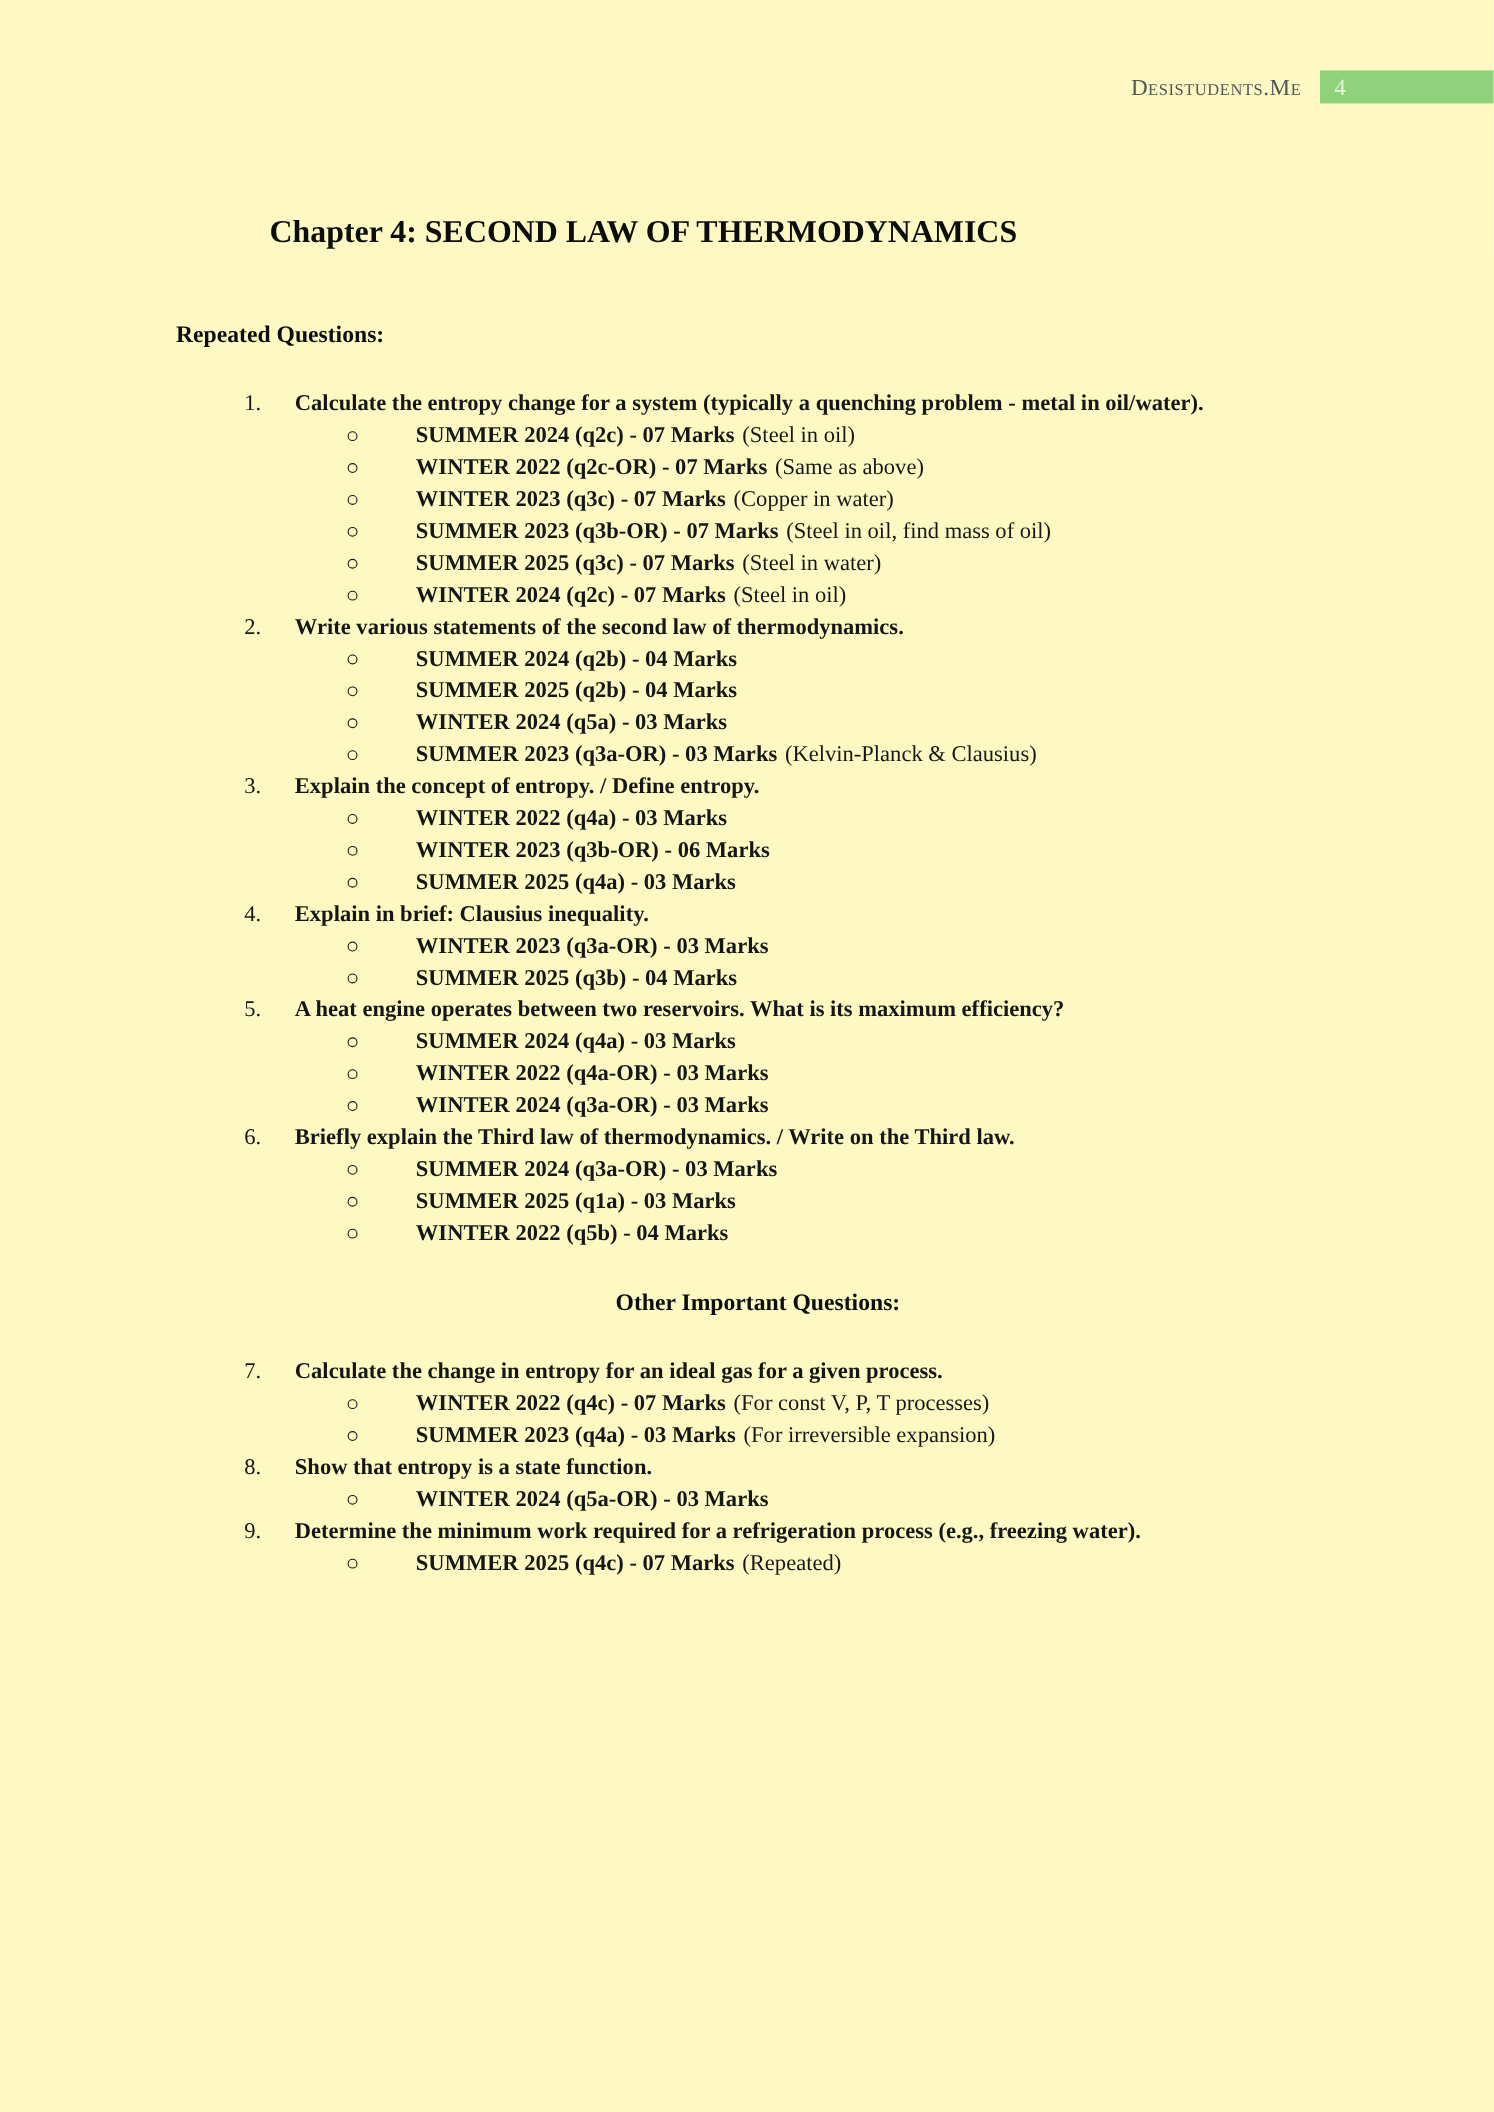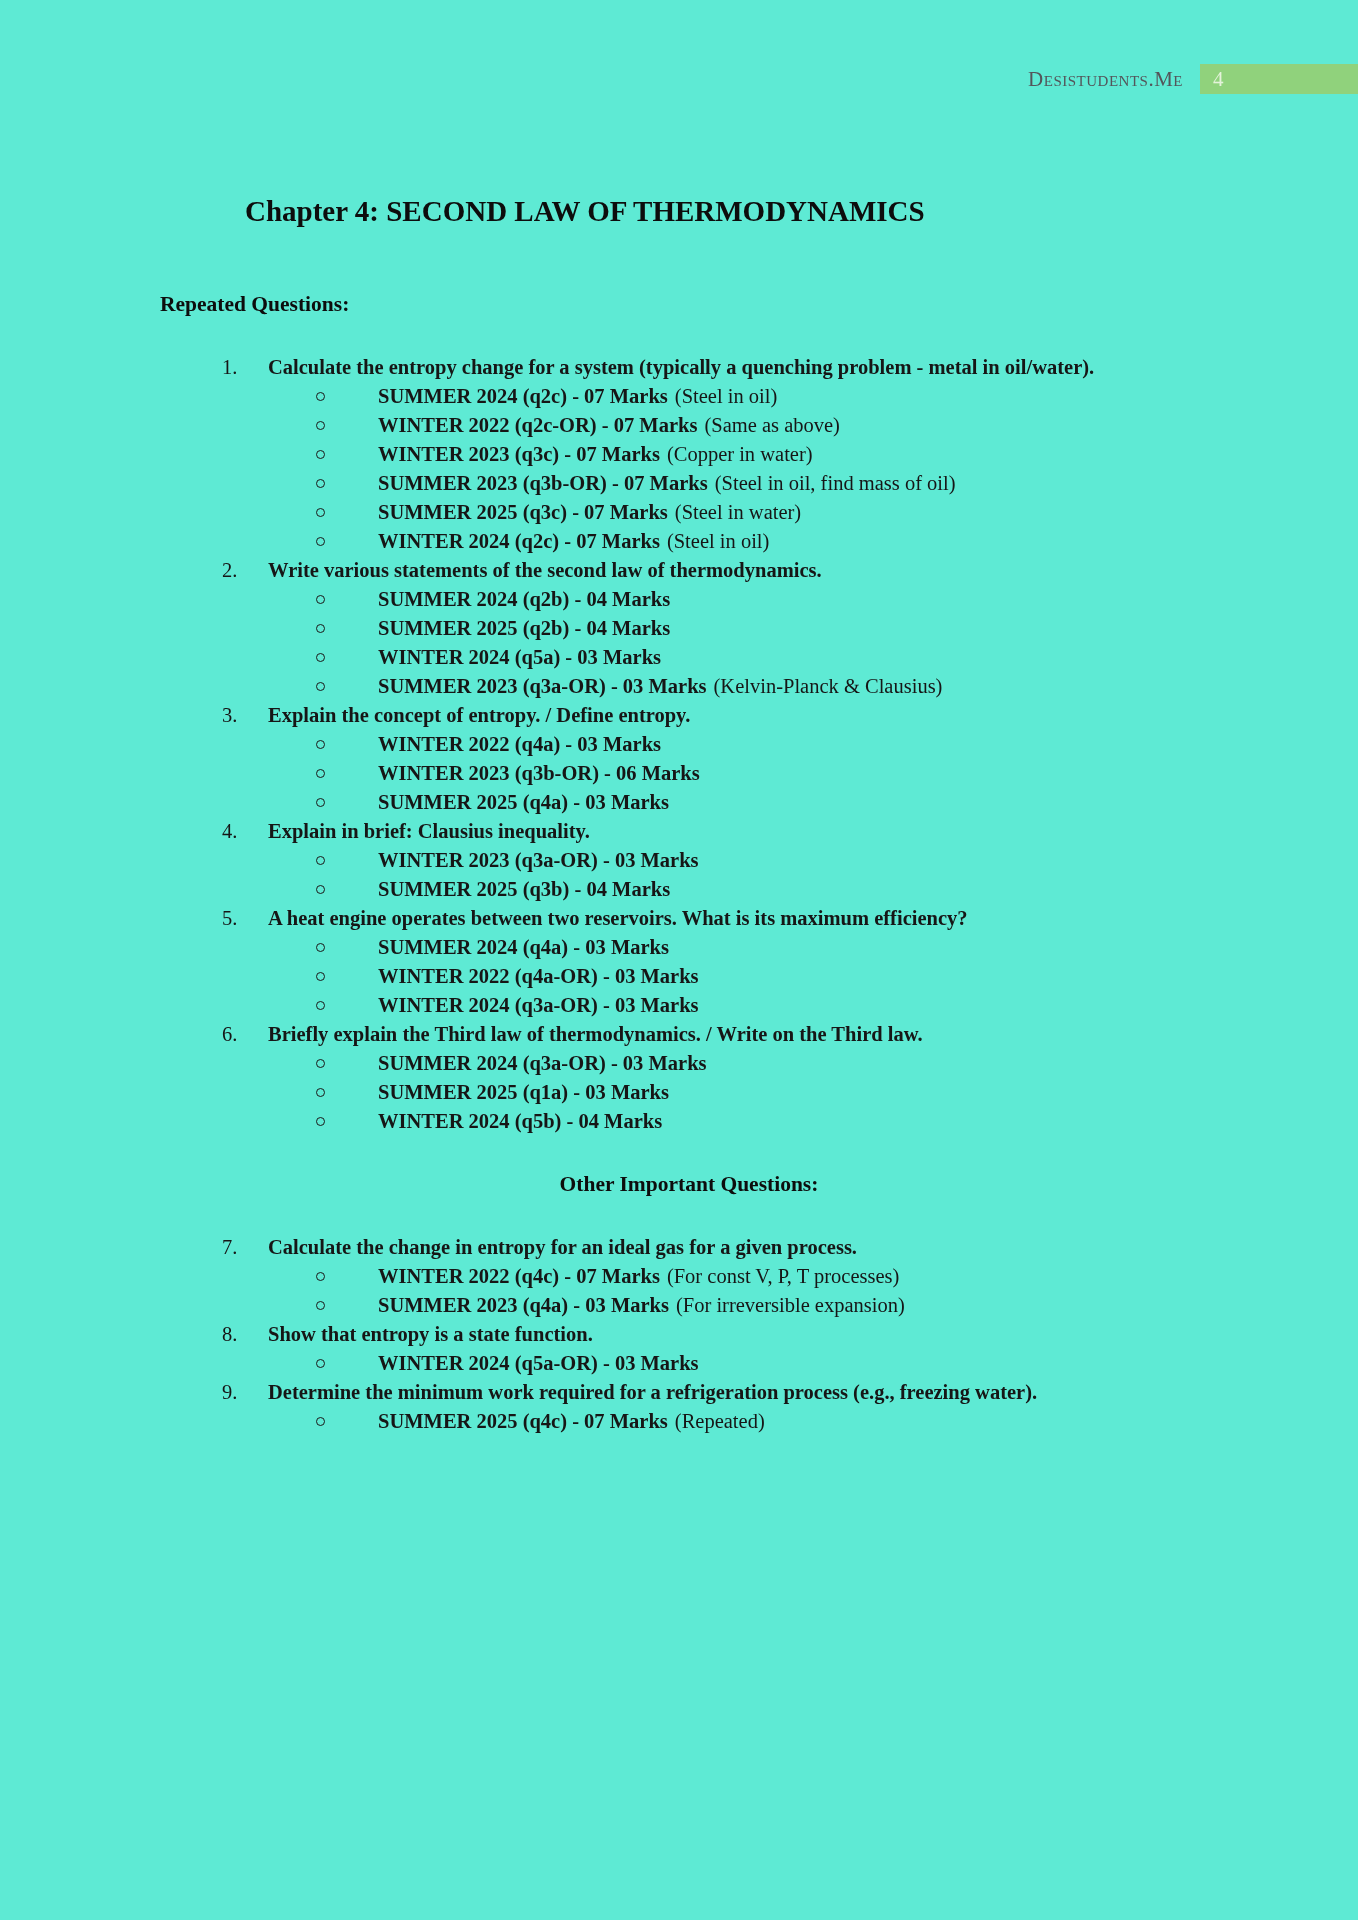--- a/index.html
+++ b/index.html
@@ -1,20 +1,20 @@
 <!DOCTYPE html>
 <html><head>
 <meta charset="utf-8">
 <style>
   html, body { margin: 0; padding: 0; background: #ffffff; }
   .page {
     position: relative;
     width: 1358px;
     height: 1920px;
-    background: #5eead4;
+    background: #fef9c3;
     font-family: "Liberation Serif", "DejaVu Serif", serif;
     color: #161616;
     overflow: hidden;
   }
 
   
   .header {
     position: absolute;
     top: 64px;
     right: 0;
@@ -265,21 +265,21 @@
           <div class="sub-row">
             <span class="bullet-cell">
               <span class="bullet-circle"></span>
             </span>
             <span class="sub-text"><span class="exam">SUMMER 2025 (q1a) - 03 Marks</span><span class="note"></span></span>
           </div>
           <div class="sub-row">
             <span class="bullet-cell">
               <span class="bullet-circle"></span>
             </span>
-            <span class="sub-text"><span class="exam">WINTER 2024 (q5b) - 04 Marks</span><span class="note"></span></span>
+            <span class="sub-text"><span class="exam">WINTER 2022 (q5b) - 04 Marks</span><span class="note"></span></span>
           </div>
         </div>
     </section>
 
     <section>
       <h2 class="section-heading heading-second">Other Important Questions:</h2>
       <div class="questions">
           <div class="question-row">
             <span class="q-num">7.</span>
             <span class="q-text">Calculate the change in entropy for an ideal gas for a given process.</span>

